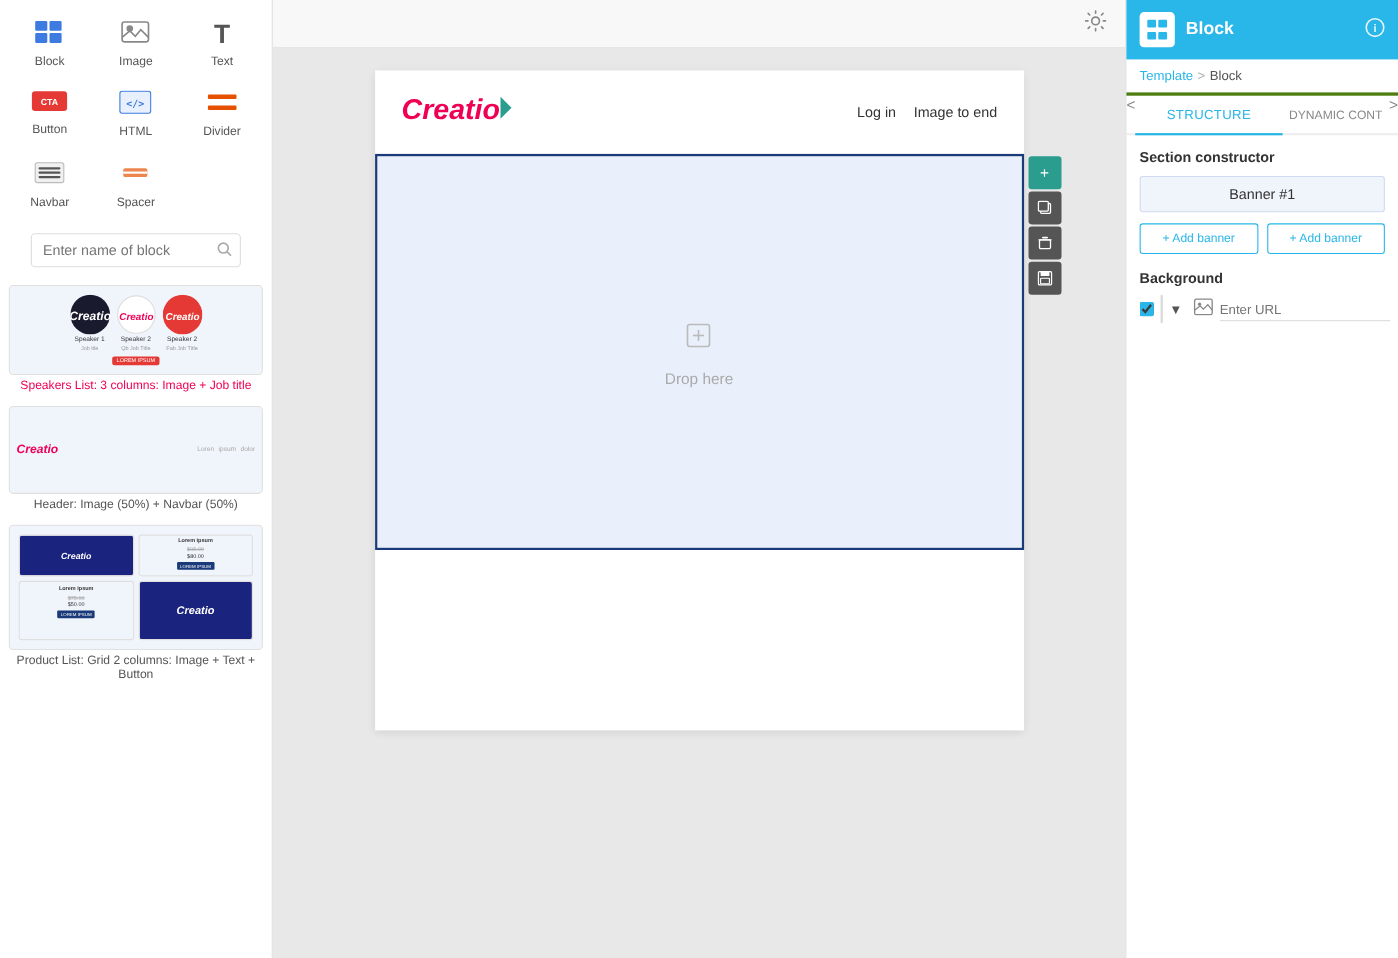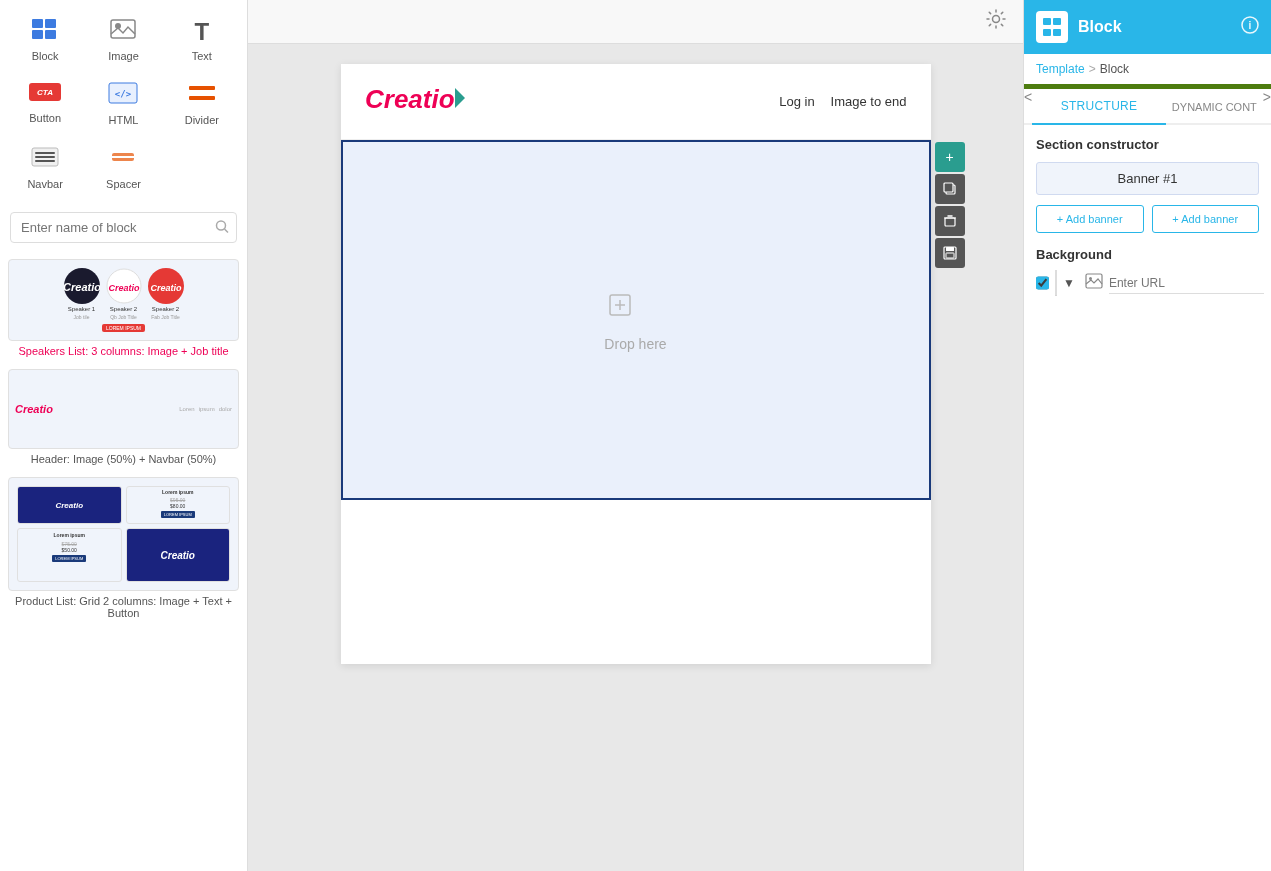--- a/index.html
+++ b/index.html
@@ -33,28 +33,28 @@
       font-size: 22px;
       margin-bottom: 4px;
     }
     .sidebar-item-label {
       font-size: 11px;
       color: #555;
     }
     .icon-block { color: #3d7be0; }
     .icon-image { color: #888; }
     .icon-text { color: #555; }
-    .icon-button { color: #14532d; font-style: italic; }
+    .icon-button { color: #14532d; }
     .icon-html { color: #3d7be0; }
     .icon-divider { color: #e65100; }
     .icon-navbar { color: #555; }
     .icon-spacer { color: #e65100; }
 
     .search-bar {
-      margin: 8px 10px;
+      margin: 8px 28px;
       position: relative;
     }
     .search-bar input {
       width: 100%;
       padding: 7px 32px 7px 10px;
       border: 1px solid #ddd;
       border-radius: 4px;
       font-size: 13px;
       color: #aaa;
       outline: none;
@@ -272,20 +272,21 @@
       display: flex;
       align-items: center;
       justify-content: center;
       font-size: 14px;
     }
     .block-ctrl-btn.add { background: #2a9d8f; }
 
     .drop-zone {
       display: flex;
       flex-direction: column;
+      align-items: center;
       justify-content: center;
       color: #aaa;
       font-size: 14px;
       gap: 8px;
     }
     .drop-zone-icon { font-size: 28px; }
 
     
     .right-panel {
       width: 248px;
@@ -323,21 +324,21 @@
     .panel-info-icon {
       font-size: 16px;
       cursor: pointer;
       opacity: 0.9;
     }
 
     .panel-breadcrumb {
       padding: 8px 12px;
       font-size: 12px;
       color: #666;
-      border-bottom: 5px solid #4d7c0f;
+      border-bottom: 3px solid #4d7c0f;
       display: flex;
       align-items: center;
       gap: 4px;
     }
     .breadcrumb-link { color: #29b6e8; cursor: pointer; }
     .breadcrumb-sep { color: #aaa; }
     .breadcrumb-current { color: #555; }
 
     .panel-tabs {
       display: flex;

